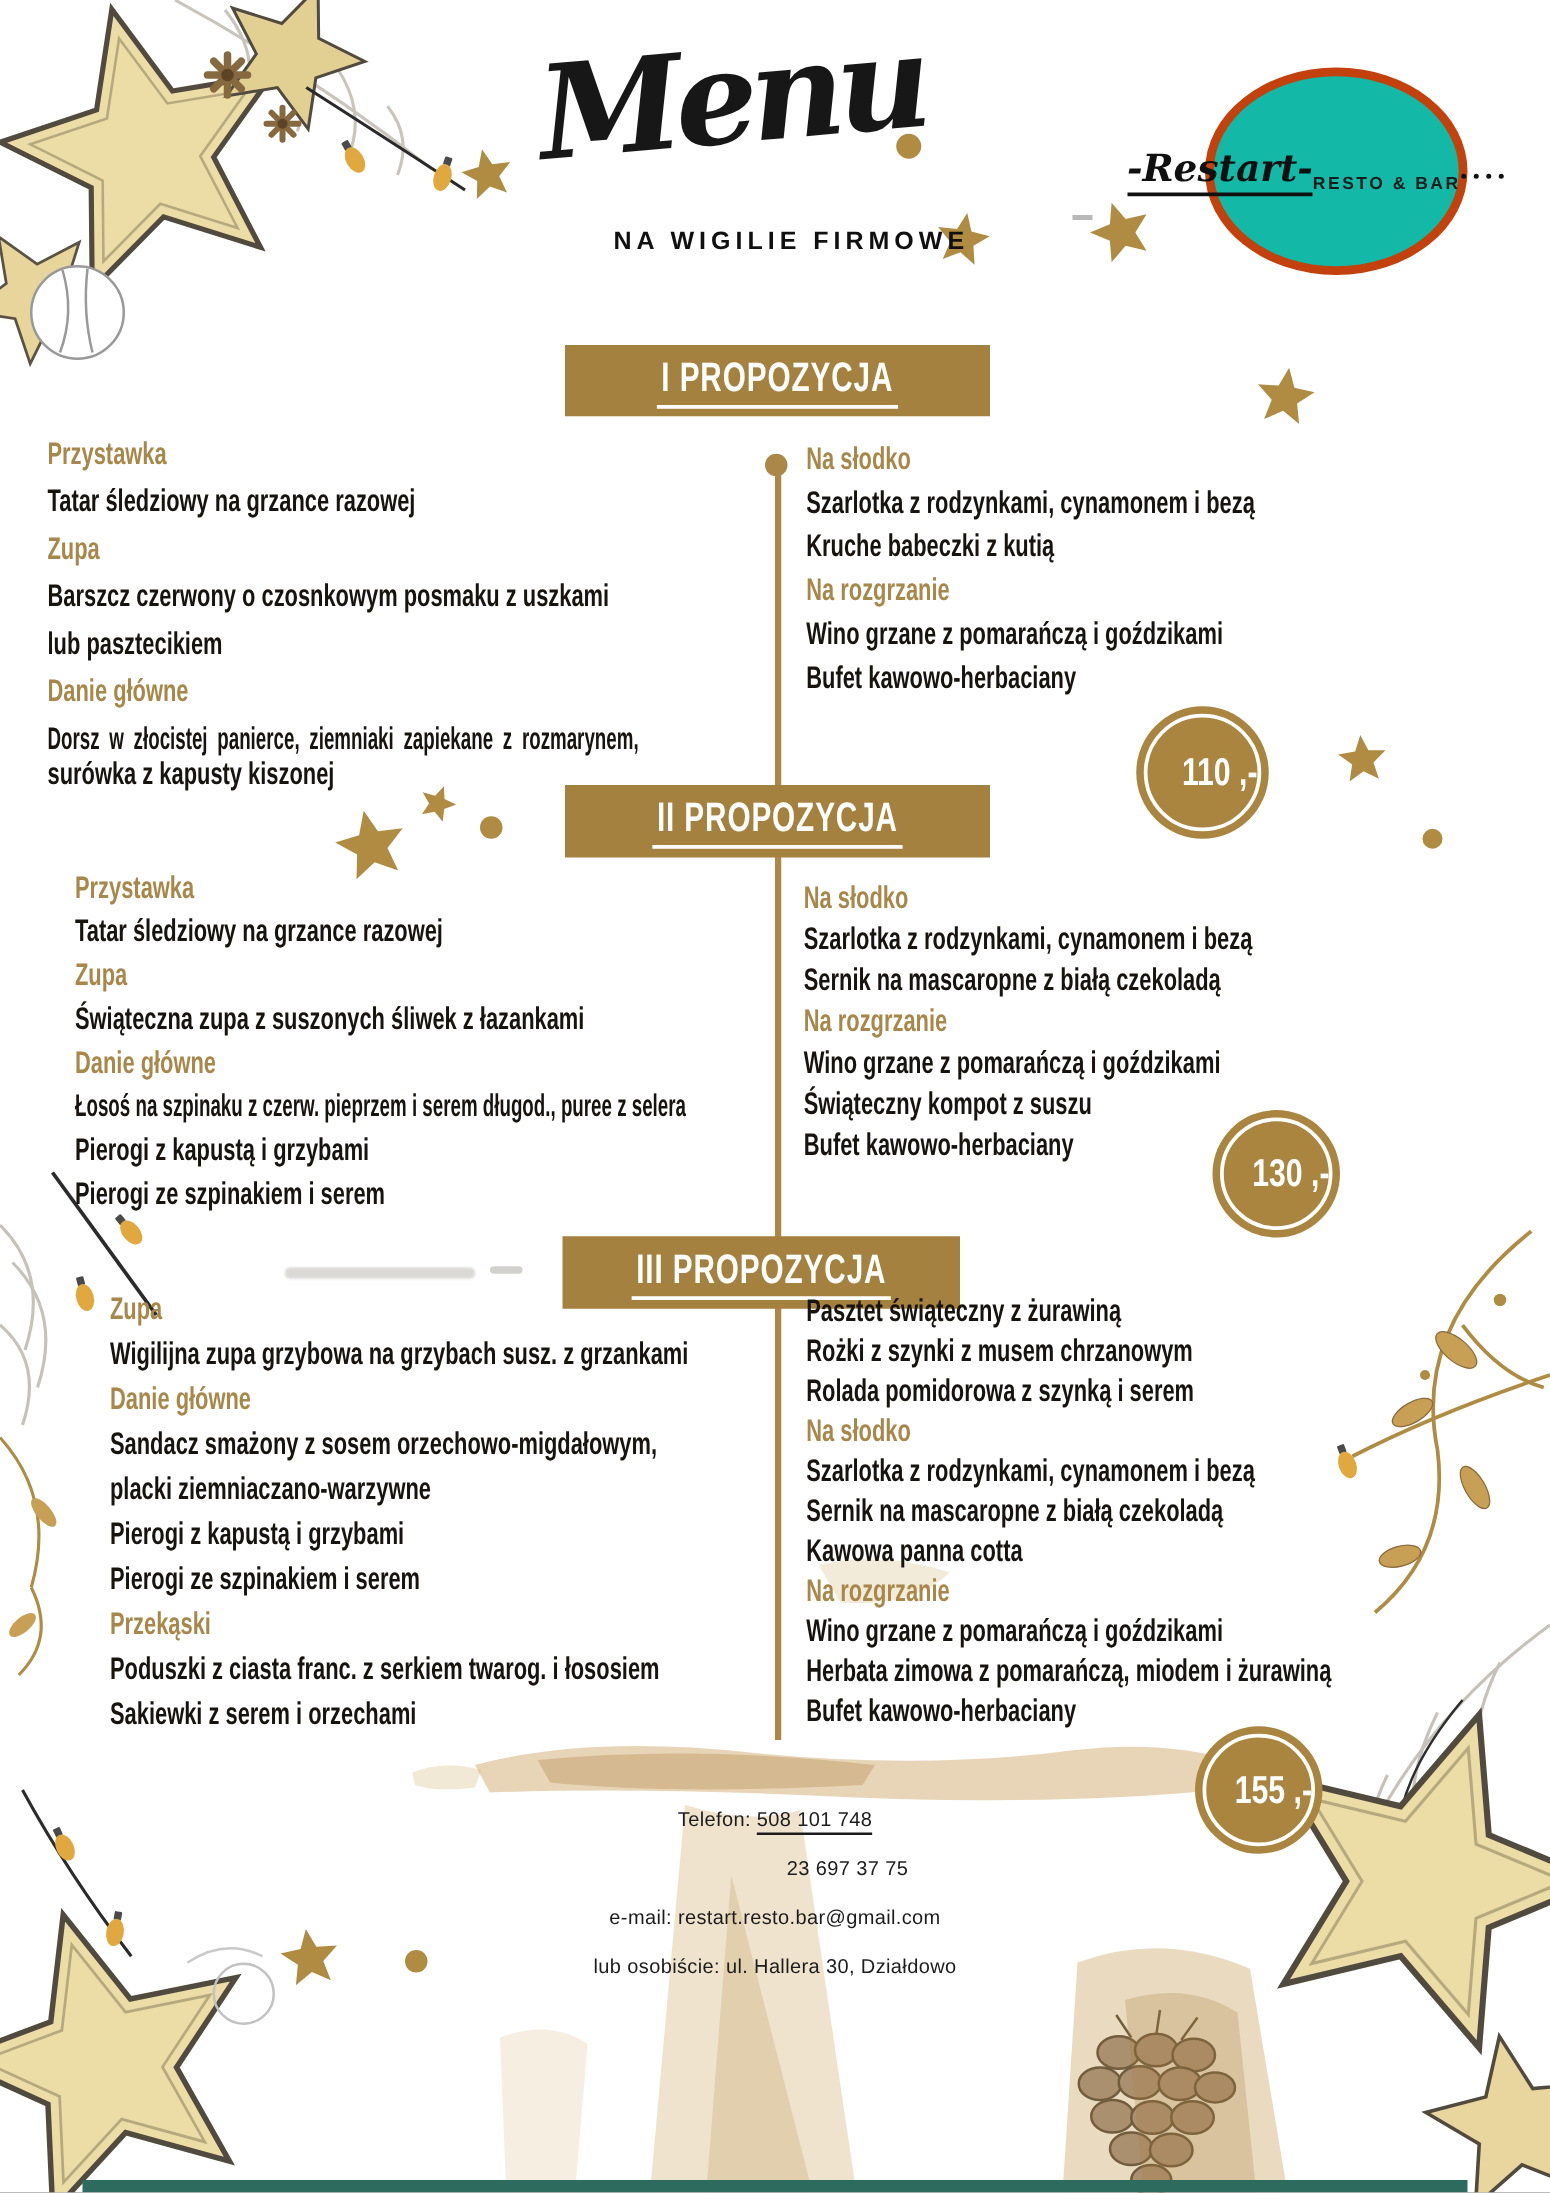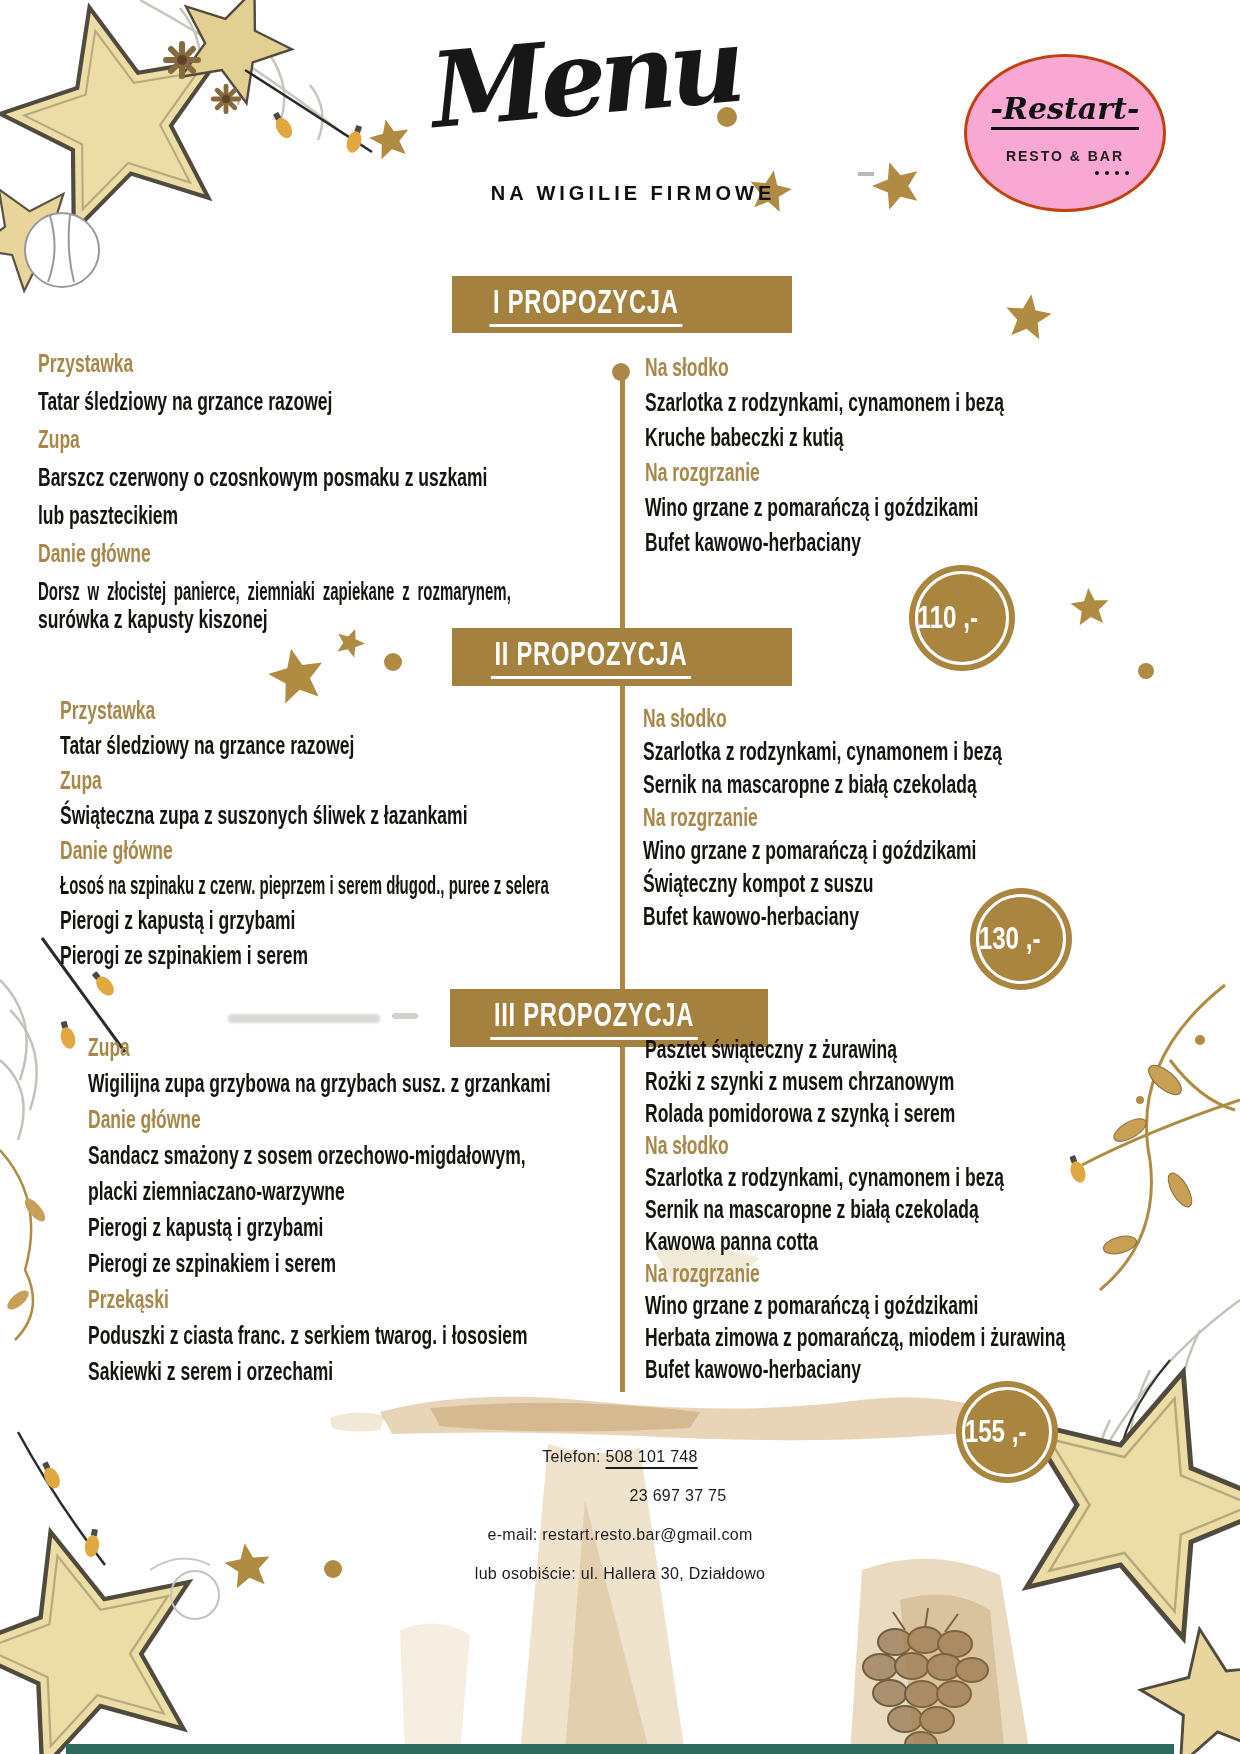--- a/index.html
+++ b/index.html
@@ -8,43 +8,43 @@
   .deco{position:absolute;left:0;top:0;z-index:1;pointer-events:none;}
 
   
   .script-title{position:absolute;left:430px;top:26px;width:310px;z-index:5;
     font-family:"DejaVu Serif",serif;font-style:italic;font-weight:700;font-size:104px;
     line-height:1;color:#171717;transform:rotate(-5deg);letter-spacing:-6px;text-align:center;}
   .subtitle{position:absolute;left:435px;top:182px;width:300px;z-index:5;text-align:center;
     font-size:20px;font-weight:700;letter-spacing:4px;color:#101010;white-space:nowrap;margin-left:48px;}
 
   
-  .logo{position:absolute;left:964px;top:54px;width:196px;height:152px;border:3px solid #c2410c;
-    border-radius:50%;background:#f9a8d4;z-index:5;display:flex;flex-direction:column;
+  .logo{position:absolute;left:964px;top:54px;width:196px;height:152px;border:7px solid #c2410c;
+    border-radius:50%;background:#14b8a6;z-index:5;display:flex;flex-direction:row;
     align-items:center;justify-content:center;}
   .logo-name{font-family:"DejaVu Serif",serif;font-style:italic;font-weight:700;font-size:30px;
     color:#101010;border-bottom:3px solid #101010;padding-bottom:1px;white-space:nowrap;}
   .logo-tagline{margin-top:18px;font-size:14px;font-weight:700;letter-spacing:2px;color:#1c1c1c;white-space:nowrap;}
   .logo-dots{margin-top:7px;width:100%;display:flex;justify-content:flex-end;padding-right:34px;box-sizing:border-box;gap:6px;}
   .logo-dots i{width:4px;height:4px;background:#111;border-radius:50%;}
 
   
-  .banner{position:absolute;background:#a5813f;display:flex;align-items:center;z-index:4;}
+  .banner{position:absolute;background:#a5813f;display:flex;align-items:center;justify-content:center;z-index:4;}
   .banner span{color:#fff;font-weight:700;font-size:33px;letter-spacing:1px;display:inline-block;
     transform:scaleX(.72);border-bottom:3px solid #fff;padding:0 5px 3px;white-space:nowrap;}
   #banner1{left:452px;top:276px;width:340px;height:57px;}
   #banner2{left:452px;top:628px;width:340px;height:58px;}
   #banner3{left:450px;top:989px;width:318px;height:58px;}
 
   
   .divider{position:absolute;left:620px;top:372px;width:5px;height:1020px;background:#ab8848;z-index:3;}
   .divider-dot{position:absolute;left:612px;top:363px;width:18px;height:18px;border-radius:50%;background:#ab8848;z-index:3;}
 
   
-  .badge{position:absolute;border-radius:50%;background:#a9853f;display:flex;align-items:center;justify-content:flex-start;z-index:4;}
+  .badge{position:absolute;border-radius:50%;background:#a9853f;display:flex;align-items:center;justify-content:flex-end;z-index:4;}
   .badge::before{content:"";position:absolute;inset:6px;border:3px solid #fff;border-radius:50%;}
   .badge span{color:#fff;font-weight:700;font-size:31px;transform:scaleX(.78);white-space:nowrap;}
   #badge1{left:909px;top:565px;width:106px;height:106px;}
   #badge2{left:970px;top:888px;width:102px;height:102px;}
   #badge3{left:956px;top:1381px;width:102px;height:102px;}
 
   
   .col{position:absolute;z-index:5;}
   .ln{font-weight:700;font-size:25px;line-height:26px;white-space:nowrap;}
   .ln>span{display:inline-block;transform:scaleX(.7);transform-origin:0 50%;}

